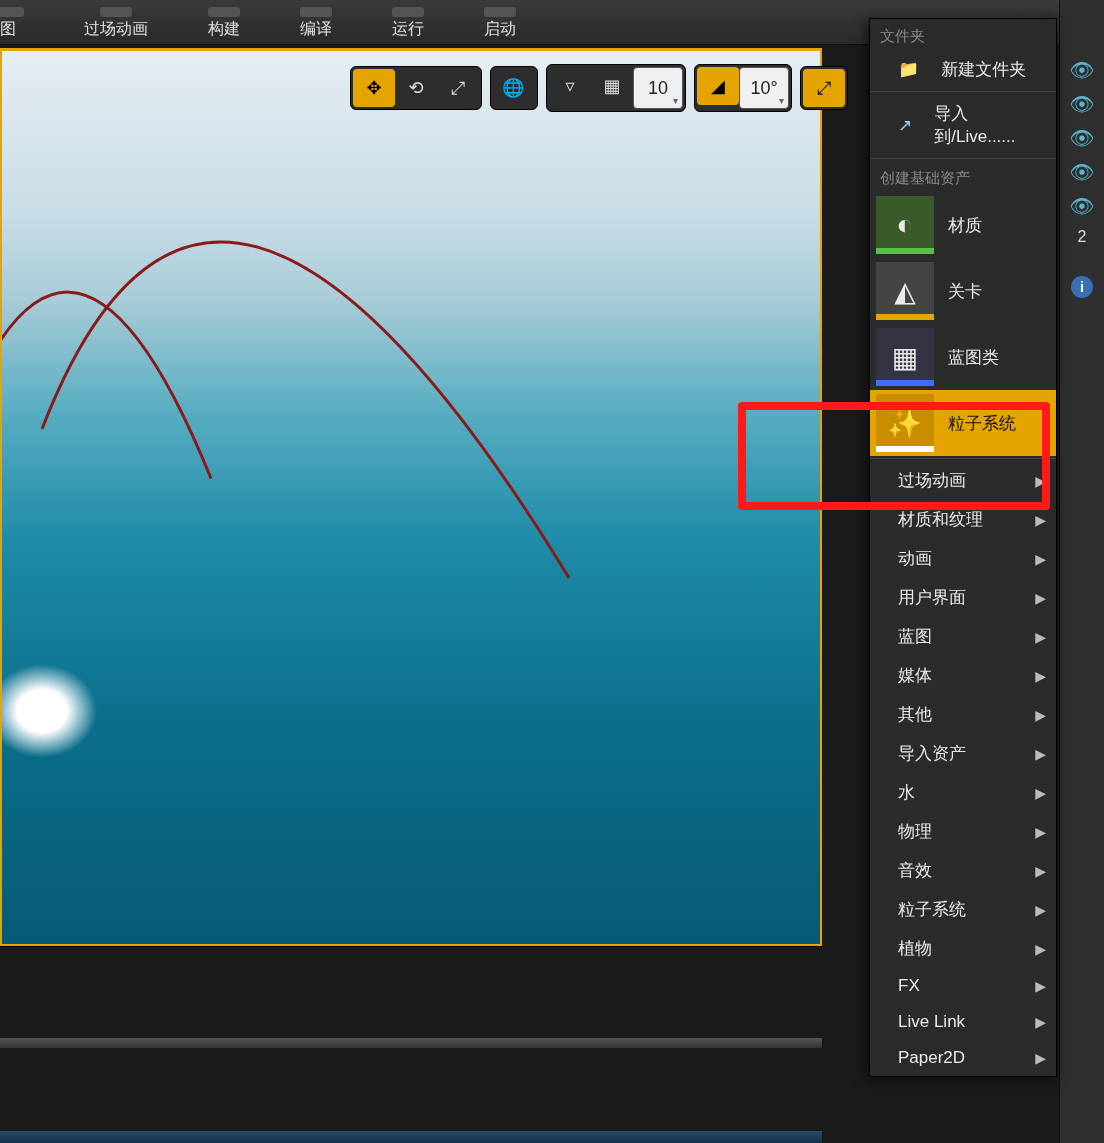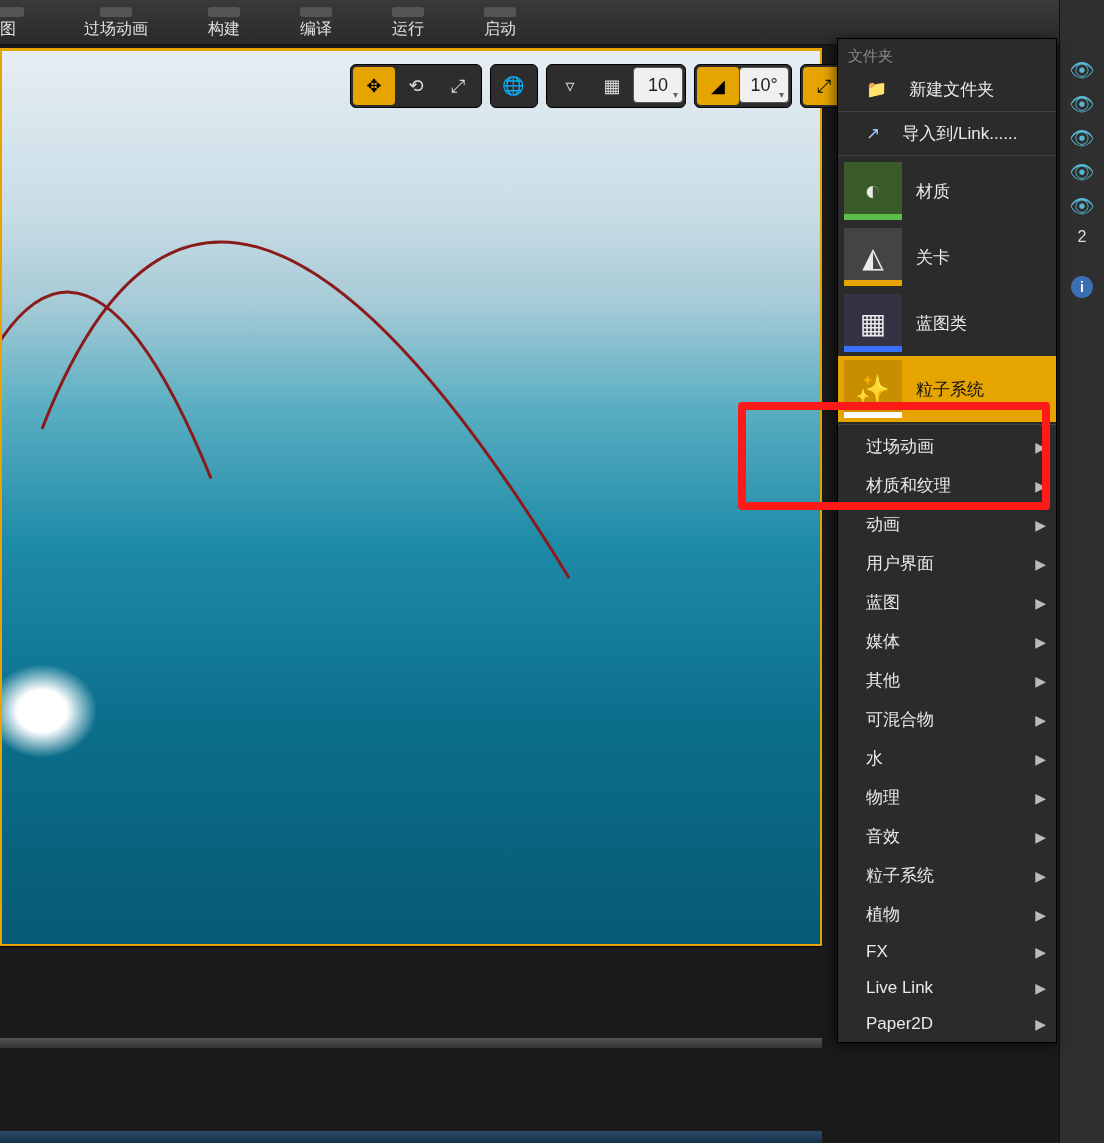--- a/index.html
+++ b/index.html
@@ -92,46 +92,45 @@
   .vp-btn {
     width: 42px; height: 38px;
     display: flex; align-items: center; justify-content: center;
     border-radius: 4px;
     cursor: pointer;
     font-size: 18px;
     color: #ddd;
   }
   .vp-btn.active { background: #e6a400; color:#000; }
   .vp-num {
-    width: 50px; height: 36px;
+    width: 50px; height: 42px;
     background: #f0f0f0;
     border: 1px solid #555;
     border-radius: 4px;
     display: flex; align-items: center; justify-content: center;
     font-size: 18px; font-weight: 500; color:#222;
     position: relative;
   }
   .vp-num::after {
     content: '▾';
     position: absolute;
     right: 4px; bottom: 2px;
     font-size: 10px; color:#666;
   }
 
   
   .context-menu {
     position: absolute;
     right: 47px;
     top: 18px;
-    width: 220px;
+    width: 188px;
     background: #2b2b2b;
     border: 1px solid #000;
     box-shadow: -2px 2px 12px rgba(0,0,0,0.6);
     font-size: 17px;
-    margin-top: 20px;
   }
   .cm-section-title {
     color: #8a8a8a;
     font-size: 15px;
     padding: 8px 10px 4px;
   }
   .cm-item {
     display: flex;
     align-items: center;
     gap: 14px;
@@ -308,24 +307,25 @@
 
   <div class="cm-section-title">文件夹</div>
   <div class="cm-item small">
     <span class="ic" style="color:#9cf;margin-right:8px;">📁</span>
     <span>新建文件夹</span>
   </div>
   <div class="cm-sep"></div>
 
   <div class="cm-item small">
     <span class="ic" style="color:#9cf;margin-right:8px;">↗</span>
-    <span>导入到/Link......</span>
+    <span>导入到/Live......</span>
   </div>
   <div class="cm-sep"></div>
 
+  <div class="cm-section-title">创建基础资产</div>
 
   <div class="cm-item">
     <div class="thumb" style="background:#3a5a2a;">
       <span>◐</span>
       <div class="underline" style="background:#5bbf4a"></div>
     </div>
     <span>材质</span>
   </div>
 
   <div class="cm-item">
@@ -377,21 +377,21 @@
       </div>
       <div class="cm-item small">
         <span>媒体</span>
         <span class="arrow">▶</span>
       </div>
       <div class="cm-item small">
         <span>其他</span>
         <span class="arrow">▶</span>
       </div>
       <div class="cm-item small">
-        <span>可混合物</span>
+        <span>导入资产</span>
         <span class="arrow">▶</span>
       </div>
       <div class="cm-item small">
         <span>水</span>
         <span class="arrow">▶</span>
       </div>
       <div class="cm-item small">
         <span>物理</span>
         <span class="arrow">▶</span>
       </div>

